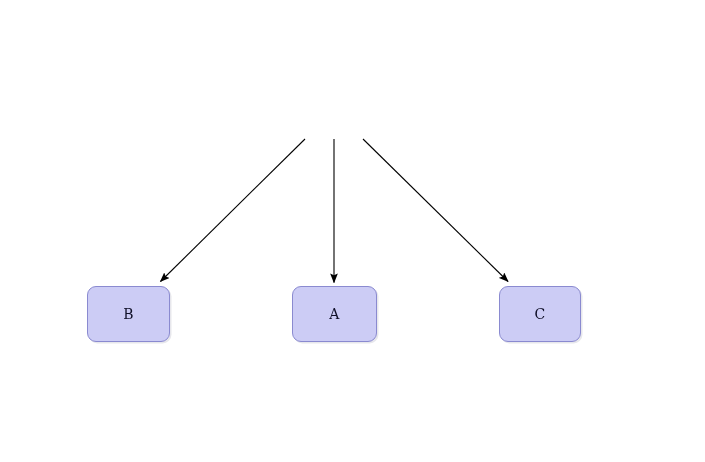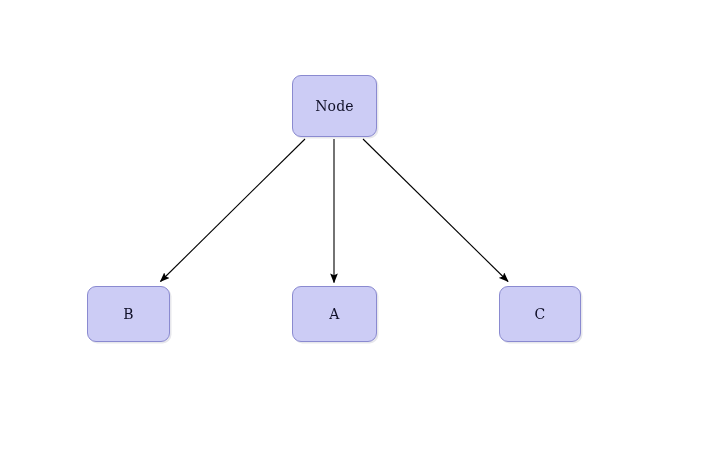--- a/index.html
+++ b/index.html
@@ -83,23 +83,20 @@
       </marker>
     </defs>
 
     <line x1="305" y1="139" x2="160.5" y2="281.5" stroke="#000000" stroke-width="1.1" marker-end="url(#arrowhead)"></line>
 
     <line x1="334" y1="139" x2="334" y2="282.5" stroke="#000000" stroke-width="1.1" marker-end="url(#arrowhead)"></line>
 
     <line x1="363" y1="139" x2="508" y2="281.5" stroke="#000000" stroke-width="1.1" marker-end="url(#arrowhead)"></line>
   </svg>
 
-  <div class="node" id="node-root">
-    <span class="node-label">Node</span>
-  </div>
 
   <div class="node" id="node-b">
     <span class="node-label">B</span>
   </div>
 
   <div class="node" id="node-a">
     <span class="node-label">A</span>
   </div>
 
   <div class="node" id="node-c">

